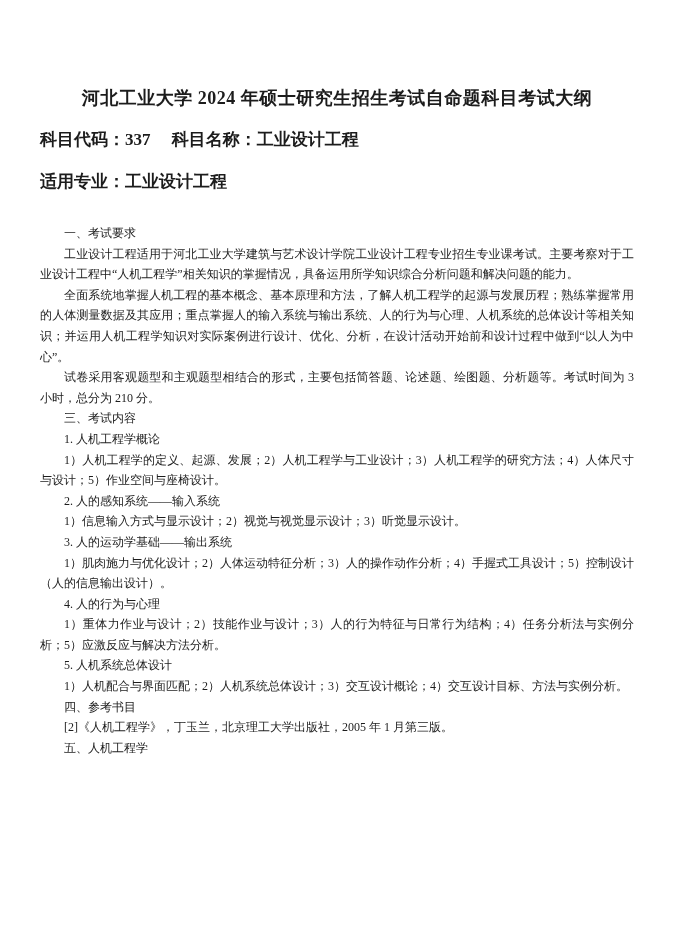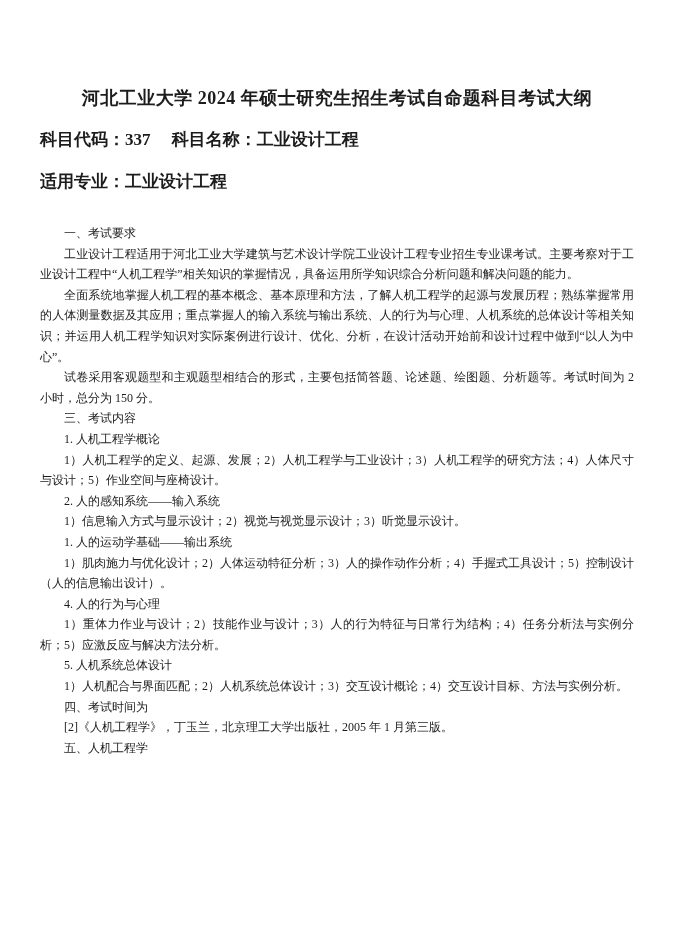--- a/index.html
+++ b/index.html
@@ -55,32 +55,32 @@
 <div class="doc">
   <h1 class="doc-title">河北工业大学 2024 年硕士研究生招生考试自命题科目考试大纲</h1>
   <h2 class="doc-sub">科目代码：337　 科目名称：工业设计工程</h2>
   <h2 class="doc-sub last">适用专业：工业设计工程</h2>
 
   <div class="doc-body">
     <p class="para">一、考试要求</p>
     <p class="para">工业设计工程适用于河北工业大学建筑与艺术设计学院工业设计工程专业招生专业课考试。主要考察对于工业设计工程中“人机工程学”相关知识的掌握情况，具备运用所学知识综合分析问题和解决问题的能力。</p>
     <p class="para">全面系统地掌握人机工程的基本概念、基本原理和方法，了解人机工程学的起源与发展历程；熟练掌握常用的人体测量数据及其应用；重点掌握人的输入系统与输出系统、人的行为与心理、人机系统的总体设计等相关知识；并运用人机工程学知识对实际案例进行设计、优化、分析，在设计活动开始前和设计过程中做到“以人为中心”。</p>
 
-    <p class="para">试卷采用客观题型和主观题型相结合的形式，主要包括简答题、论述题、绘图题、分析题等。考试时间为 2 小时，总分为 150 分。</p>
+    <p class="para">试卷采用客观题型和主观题型相结合的形式，主要包括简答题、论述题、绘图题、分析题等。考试时间为 3 小时，总分为 210 分。</p>
 
     <p class="para">三、考试内容</p>
     <p class="para">1. 人机工程学概论</p>
     <p class="para">1）人机工程学的定义、起源、发展；2）人机工程学与工业设计；3）人机工程学的研究方法；4）人体尺寸与设计；5）作业空间与座椅设计。</p>
     <p class="para">2. 人的感知系统——输入系统</p>
     <p class="para">1）信息输入方式与显示设计；2）视觉与视觉显示设计；3）听觉显示设计。</p>
-    <p class="para">1. 人的运动学基础——输出系统</p>
+    <p class="para">3. 人的运动学基础——输出系统</p>
     <p class="para">1）肌肉施力与优化设计；2）人体运动特征分析；3）人的操作动作分析；4）手握式工具设计；5）控制设计（人的信息输出设计）。</p>
     <p class="para">4. 人的行为与心理</p>
     <p class="para">1）重体力作业与设计；2）技能作业与设计；3）人的行为特征与日常行为结构；4）任务分析法与实例分析；5）应激反应与解决方法分析。</p>
     <p class="para">5. 人机系统总体设计</p>
     <p class="para">1）人机配合与界面匹配；2）人机系统总体设计；3）交互设计概论；4）交互设计目标、方法与实例分析。</p>
 
-    <p class="para">四、考试时间为</p>
+    <p class="para">四、参考书目</p>
     <p class="para">[2]《人机工程学》，丁玉兰，北京理工大学出版社，2005 年 1 月第三版。</p>
 
     <p class="para">五、人机工程学</p>
   </div>
 </div>
 
 </body></html>

